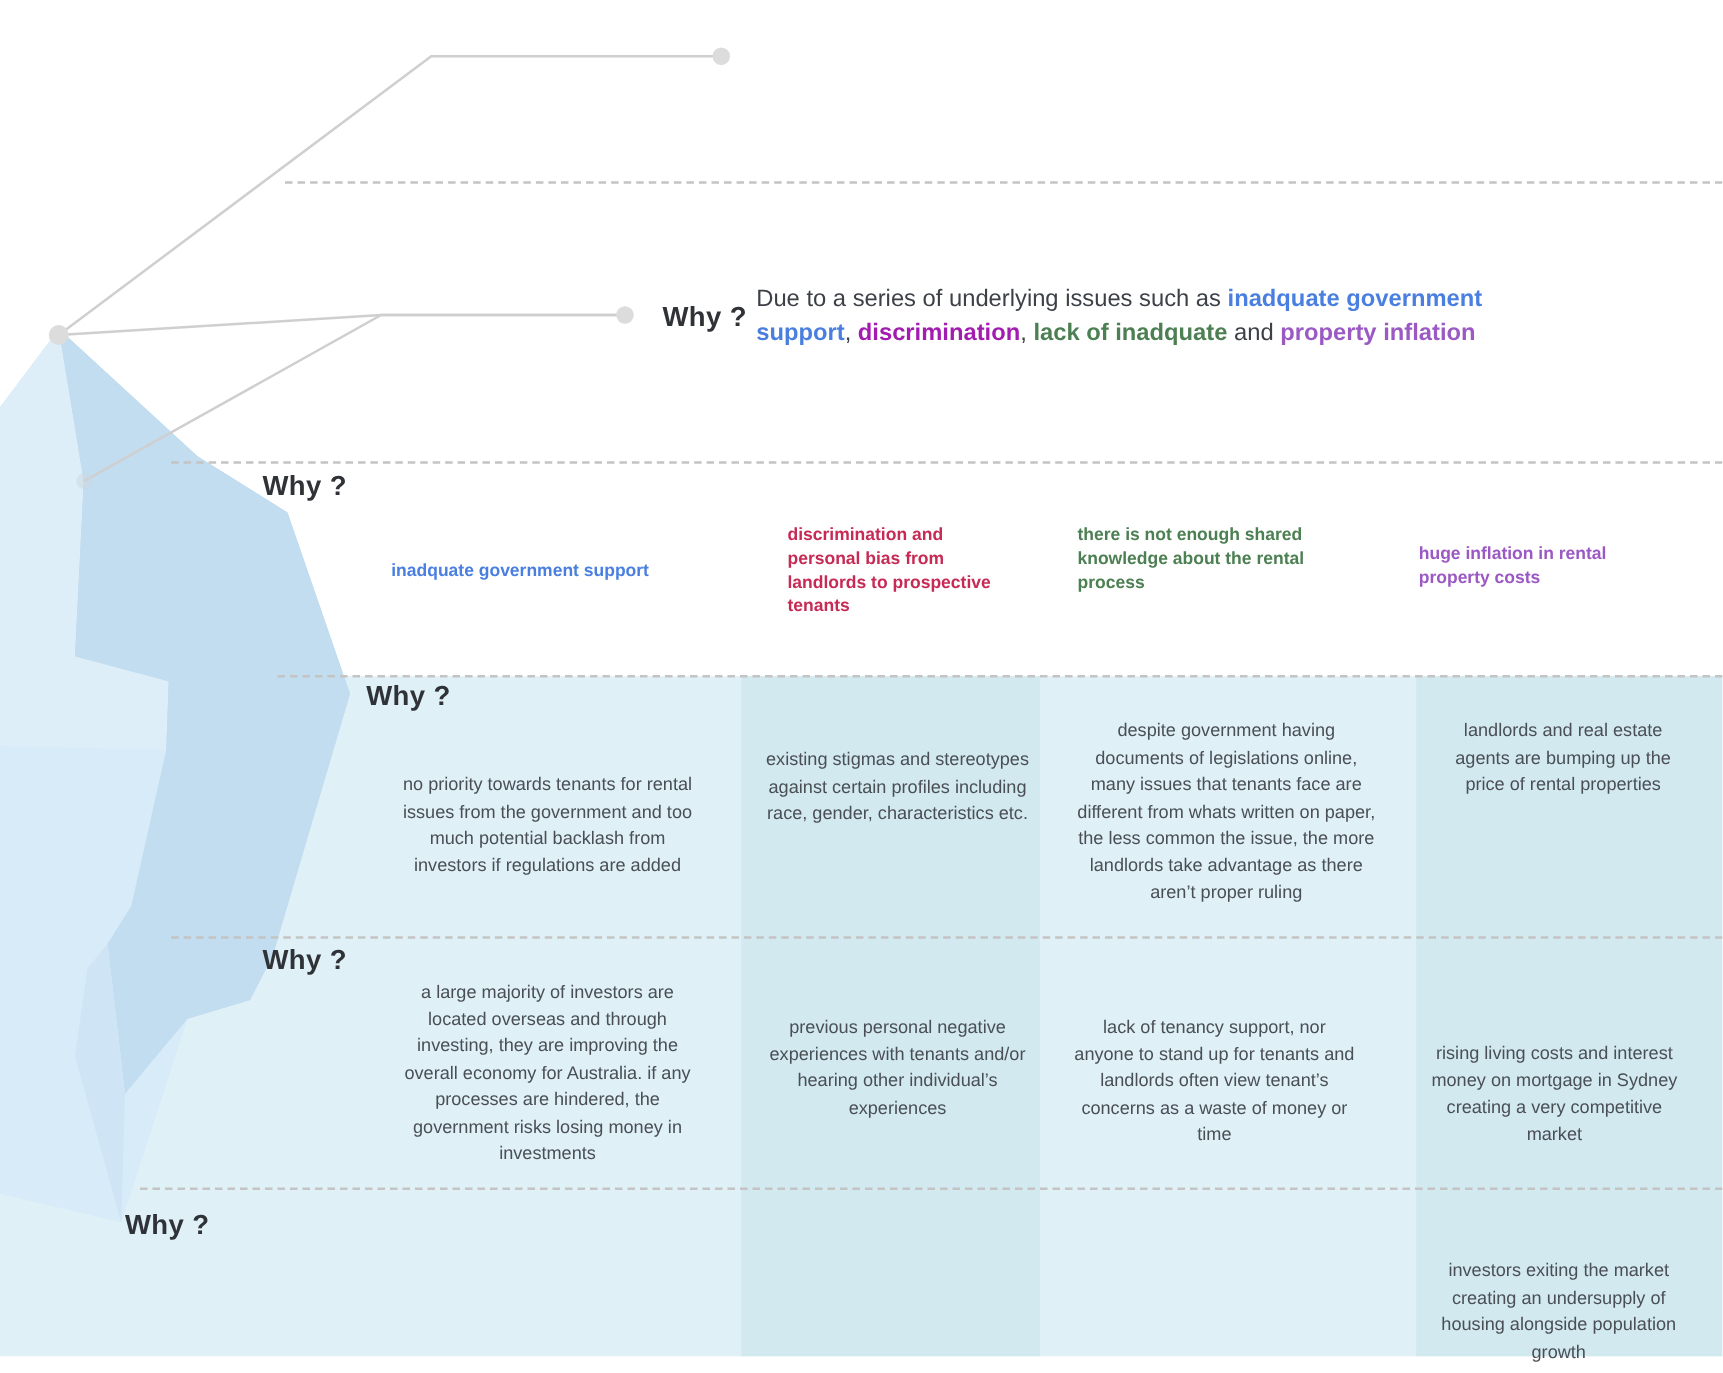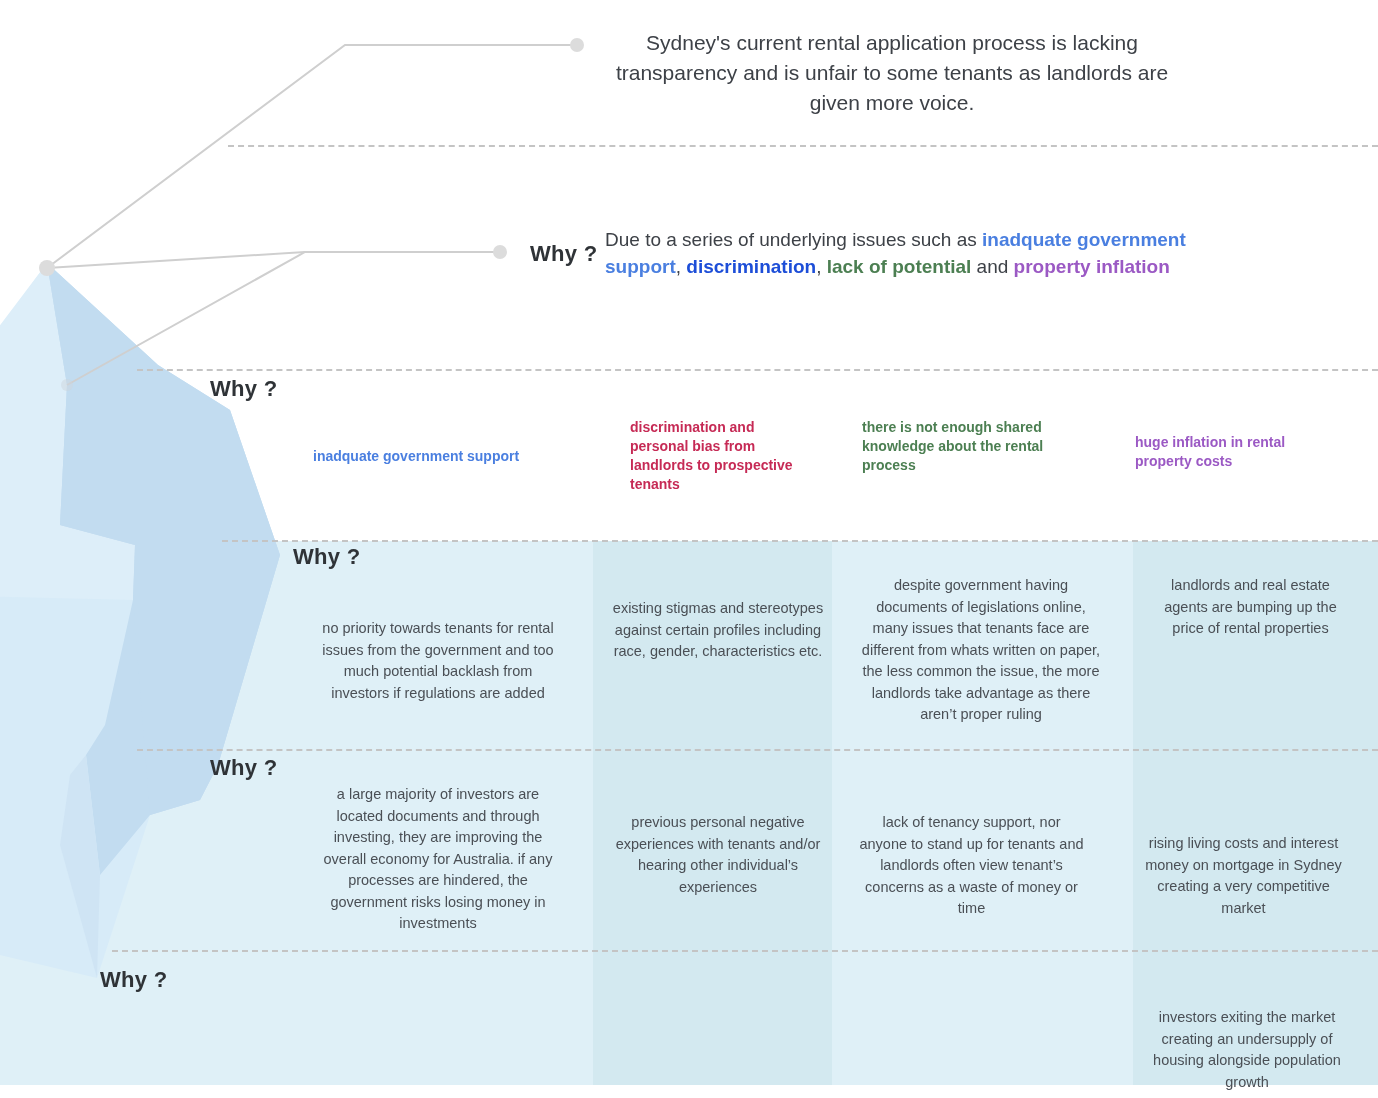--- a/index.html
+++ b/index.html
@@ -134,25 +134,24 @@
     <circle cx="500" cy="252" r="7" fill="#dcdcdc"></circle>
     <circle cx="67" cy="385" r="6" fill="#cdd6dd" opacity=".5"></circle>
   </svg>
 
   <div class="hrule" style="left:228px;top:145px;width:1150px;"></div>
   <div class="hrule" style="left:137px;top:369px;width:1241px;"></div>
   <div class="hrule" style="left:222px;top:540px;width:1156px;"></div>
   <div class="hrule" style="left:137px;top:749px;width:1241px;"></div>
   <div class="hrule" style="left:112px;top:950px;width:1266px;"></div>
 
-  <div class="lvl1-text">Sydney's current rental application process is lacking transparency and is unfair to some tenants as landlords are given more voice.</div>
 
   <div class="why-label why-1">Why ?</div>
   <div class="lvl2-text">
-    <span>Due to a series of underlying issues such as </span><b style="color:#4a7fe0">inadquate government support</b><span>, </span><b style="color:#1d4ed8">discrimination</b><span>, </span><b style="color:#4c7f52">lack of potential</b><span> and </span><b style="color:#9b59c4">property inflation</b>
+    <span>Due to a series of underlying issues such as </span><b style="color:#4a7fe0">inadquate government support</b><span>, </span><b style="color:#a21caf">discrimination</b><span>, </span><b style="color:#4c7f52">lack of inadquate</b><span> and </span><b style="color:#9b59c4">property inflation</b>
   </div>
 
   <div class="why-label why-2">Why ?</div>
 
   <div class="cat-head" style="left:313px;top:447px;width:260px;color:#4a7fe0;">
     <span>inadquate government support</span>
   </div>
   <div class="cat-head" style="left:630px;top:418px;width:166px;color:#c62a55;">
     <span>discrimination and personal bias from landlords to prospective tenants</span>
   </div>
@@ -174,21 +173,21 @@
   <div class="cell" style="left:859px;top:575px;width:244px;">
     <span>despite government having documents of legislations online, many issues that tenants face are different from whats written on paper, the less common the issue, the more landlords take advantage as there aren’t proper ruling</span>
   </div>
   <div class="cell" style="left:1148px;top:575px;width:205px;">
     <span>landlords and real estate agents are bumping up the price of rental properties</span>
   </div>
 
   <div class="why-label why-4">Why ?</div>
 
   <div class="cell" style="left:321px;top:784px;width:234px;">
-    <span>a large majority of investors are located documents and through investing, they are improving the overall economy for Australia. if any processes are hindered, the government risks losing money in investments</span>
+    <span>a large majority of investors are located overseas and through investing, they are improving the overall economy for Australia. if any processes are hindered, the government risks losing money in investments</span>
   </div>
   <div class="cell" style="left:611px;top:812px;width:214px;">
     <span>previous personal negative experiences with tenants and/or hearing other individual’s experiences</span>
   </div>
   <div class="cell" style="left:859px;top:812px;width:225px;">
     <span>lack of tenancy support, nor anyone to stand up for tenants and landlords often view tenant’s concerns as a waste of money or time</span>
   </div>
   <div class="cell" style="left:1136px;top:833px;width:215px;">
     <span>rising living costs and interest money on mortgage in Sydney creating a very competitive market</span>
   </div>

